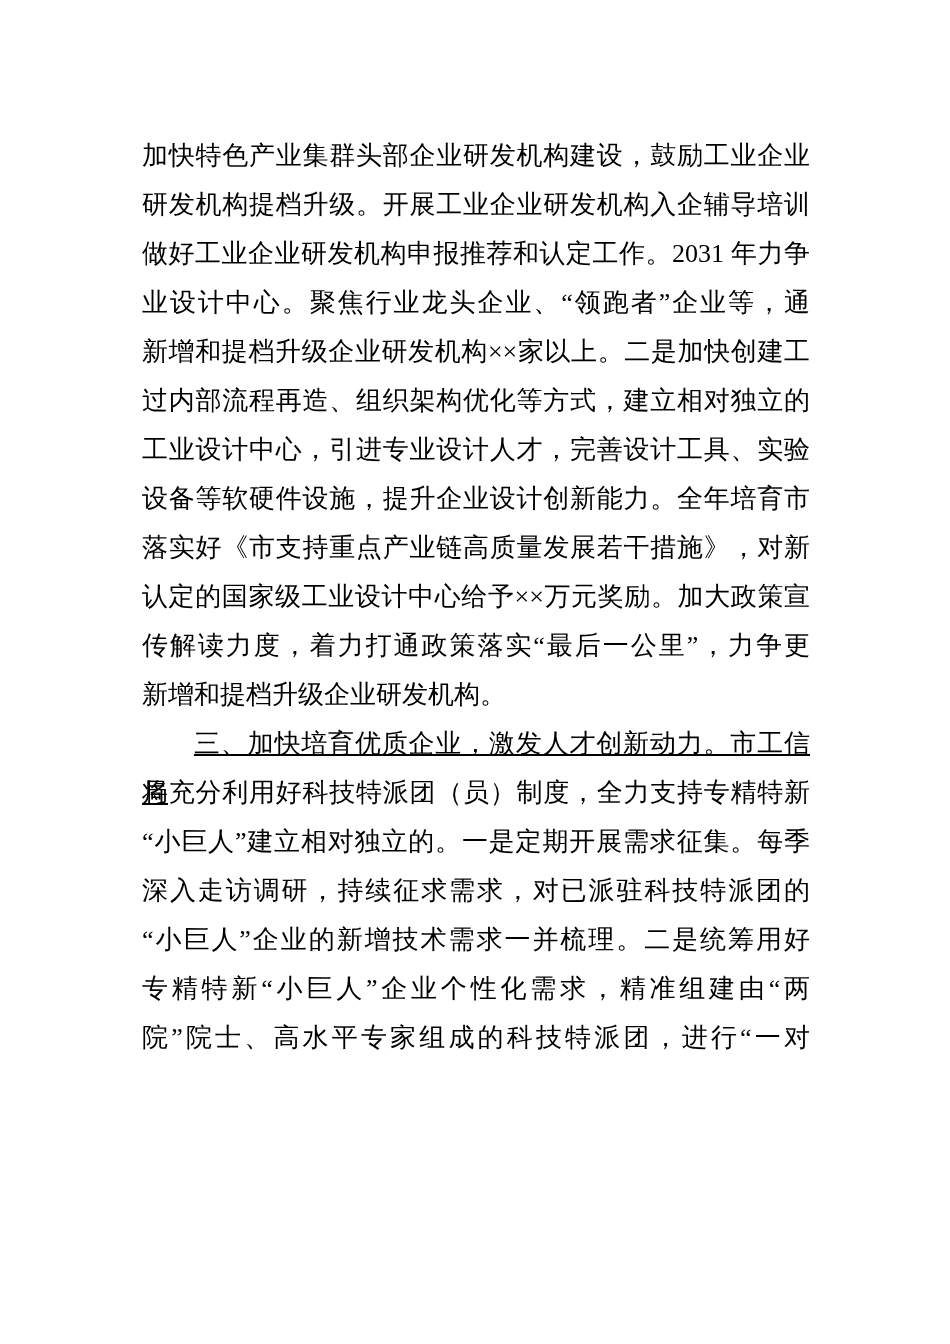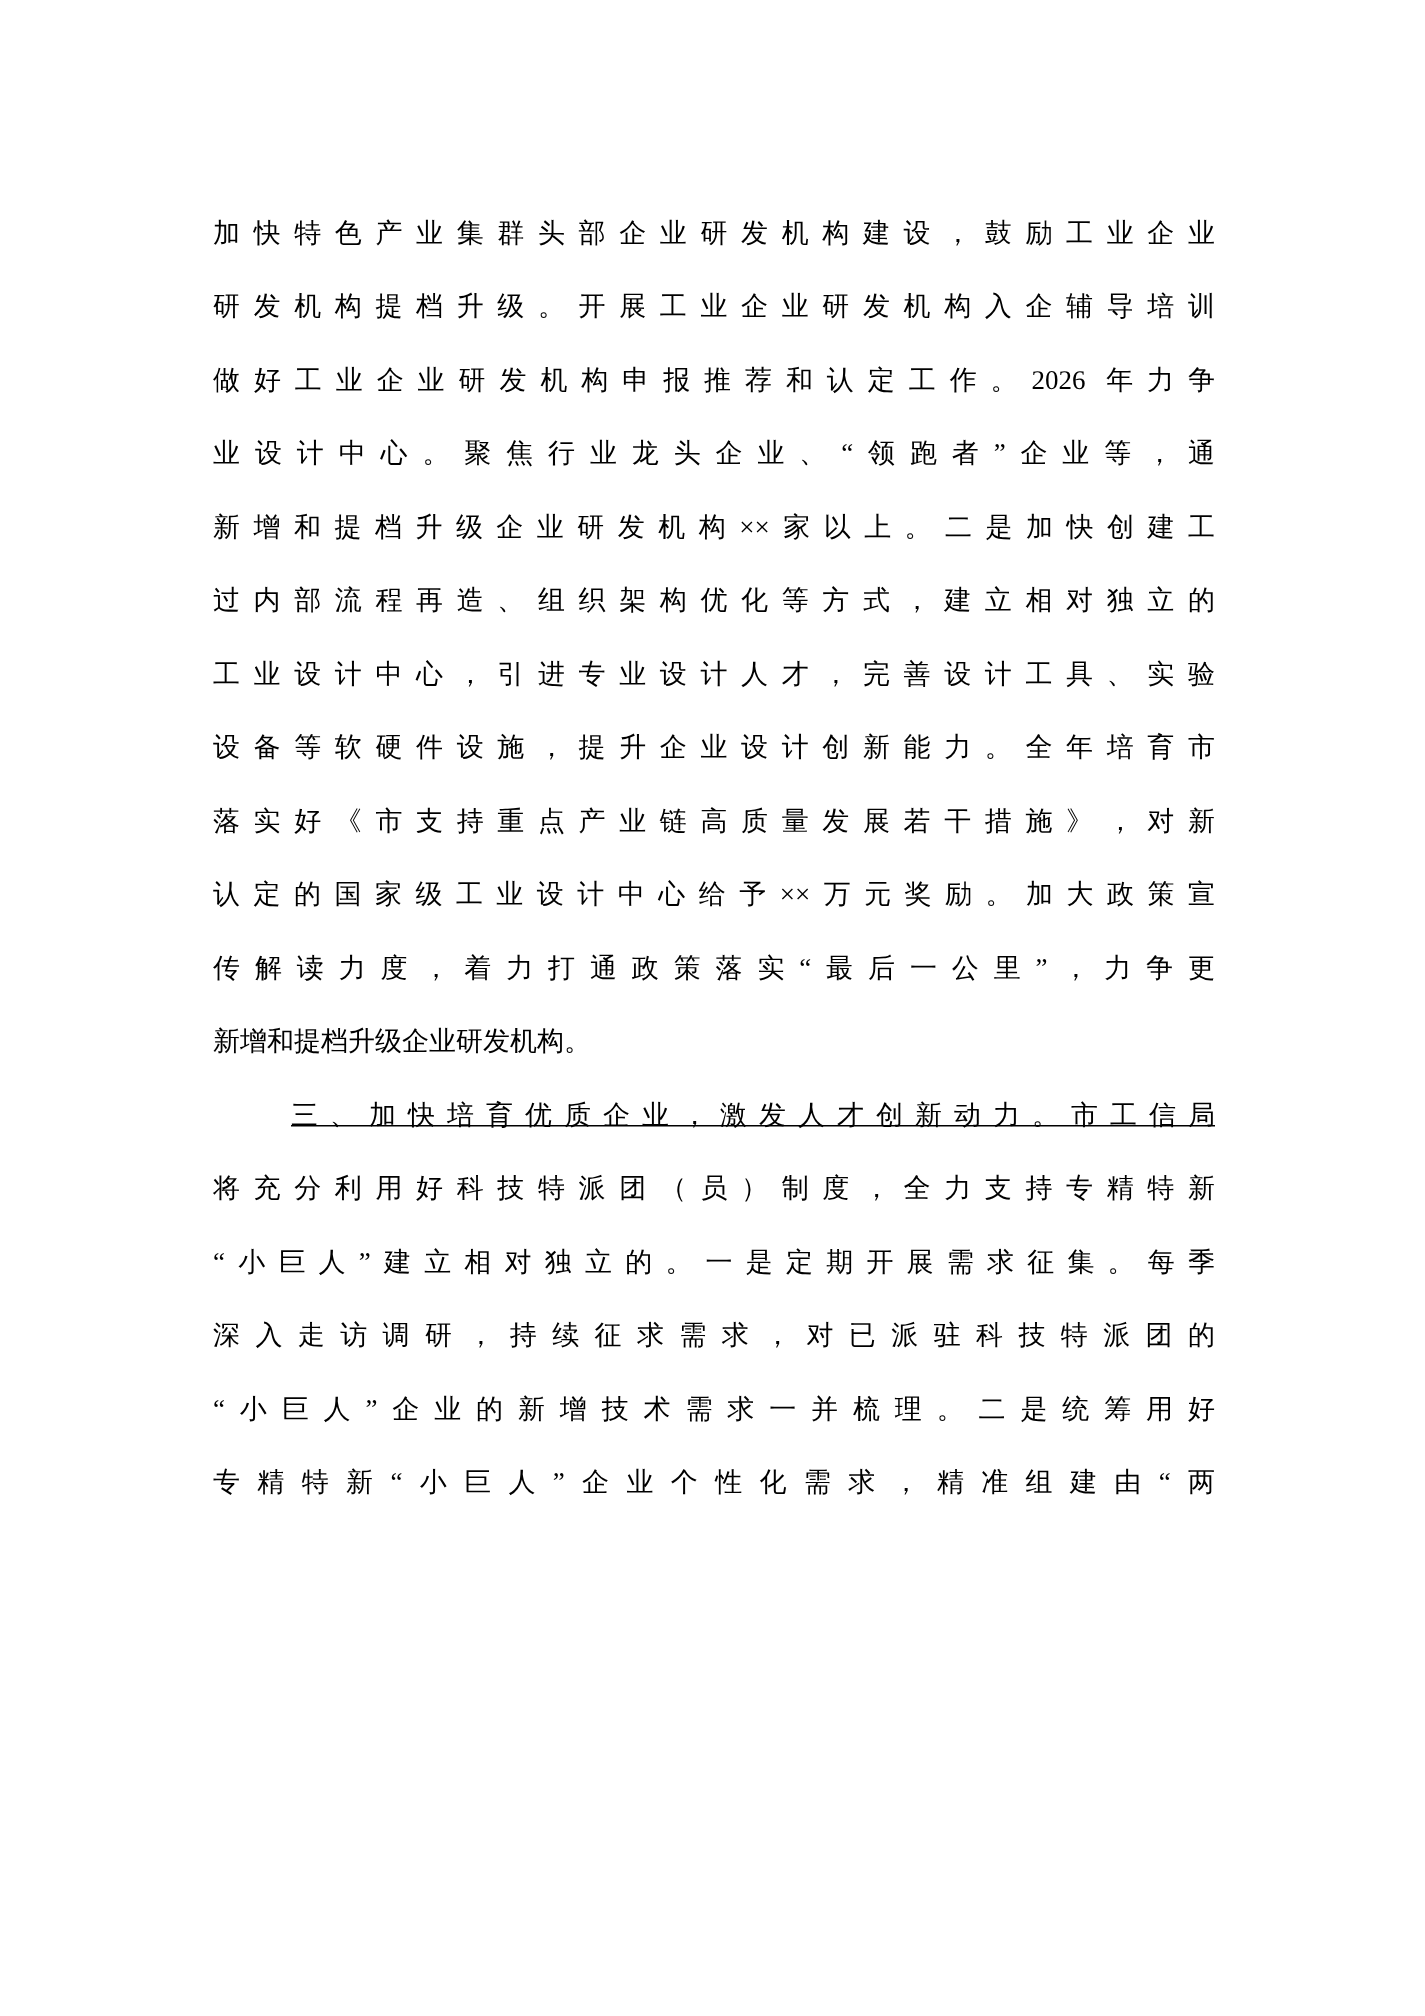--- a/index.html
+++ b/index.html
@@ -18,21 +18,21 @@
   .doc-body {
     position: absolute;
     left: 142px;
     top: 131px;
     width: 668px;
     color: #000000;
   }
   .line {
     height: 49px;
     line-height: 49px;
-    font-size: 18px;
+    font-size: 26px;
     white-space: nowrap;
     color: #000000;
   }
   .line.justify {
     white-space: normal;
     text-align: justify;
     text-align-last: justify;
     text-justify: inter-character;
   }
   .line.indent {
@@ -40,30 +40,31 @@
     text-decoration: underline;
   }
 </style>
 </head>
 <body>
 
 <div class="page">
   <div class="doc-body" id="doc-body">
       <div class="line justify">加快特色产业集群头部企业研发机构建设，鼓励工业企业</div>
       <div class="line justify">研发机构提档升级。开展工业企业研发机构入企辅导培训</div>
-      <div class="line justify">做好工业企业研发机构申报推荐和认定工作。2026 年力争</div>
+      <div class="line justify">做好工业企业研发机构申报推荐和认定工作。2031 年力争</div>
       <div class="line justify">业设计中心。聚焦行业龙头企业、“领跑者”企业等，通</div>
       <div class="line justify">新增和提档升级企业研发机构××家以上。二是加快创建工</div>
       <div class="line justify">过内部流程再造、组织架构优化等方式，建立相对独立的</div>
       <div class="line justify">工业设计中心，引进专业设计人才，完善设计工具、实验</div>
       <div class="line justify">设备等软硬件设施，提升企业设计创新能力。全年培育市</div>
       <div class="line justify">落实好《市支持重点产业链高质量发展若干措施》，对新</div>
       <div class="line justify">认定的国家级工业设计中心给予××万元奖励。加大政策宣</div>
       <div class="line justify">传解读力度，着力打通政策落实“最后一公里”，力争更</div>
       <div class="line">新增和提档升级企业研发机构。</div>
       <div class="line justify indent">三、加快培育优质企业，激发人才创新动力。市工信局</div>
       <div class="line justify">将充分利用好科技特派团（员）制度，全力支持专精特新</div>
       <div class="line justify">“小巨人”建立相对独立的。一是定期开展需求征集。每季</div>
       <div class="line justify">深入走访调研，持续征求需求，对已派驻科技特派团的</div>
       <div class="line justify">“小巨人”企业的新增技术需求一并梳理。二是统筹用好</div>
       <div class="line justify">专精特新“小巨人”企业个性化需求，精准组建由“两</div>
+      <div class="line justify">院”院士、高水平专家组成的科技特派团，进行“一对</div>
     </div>
 </div>
 
 </body></html>

